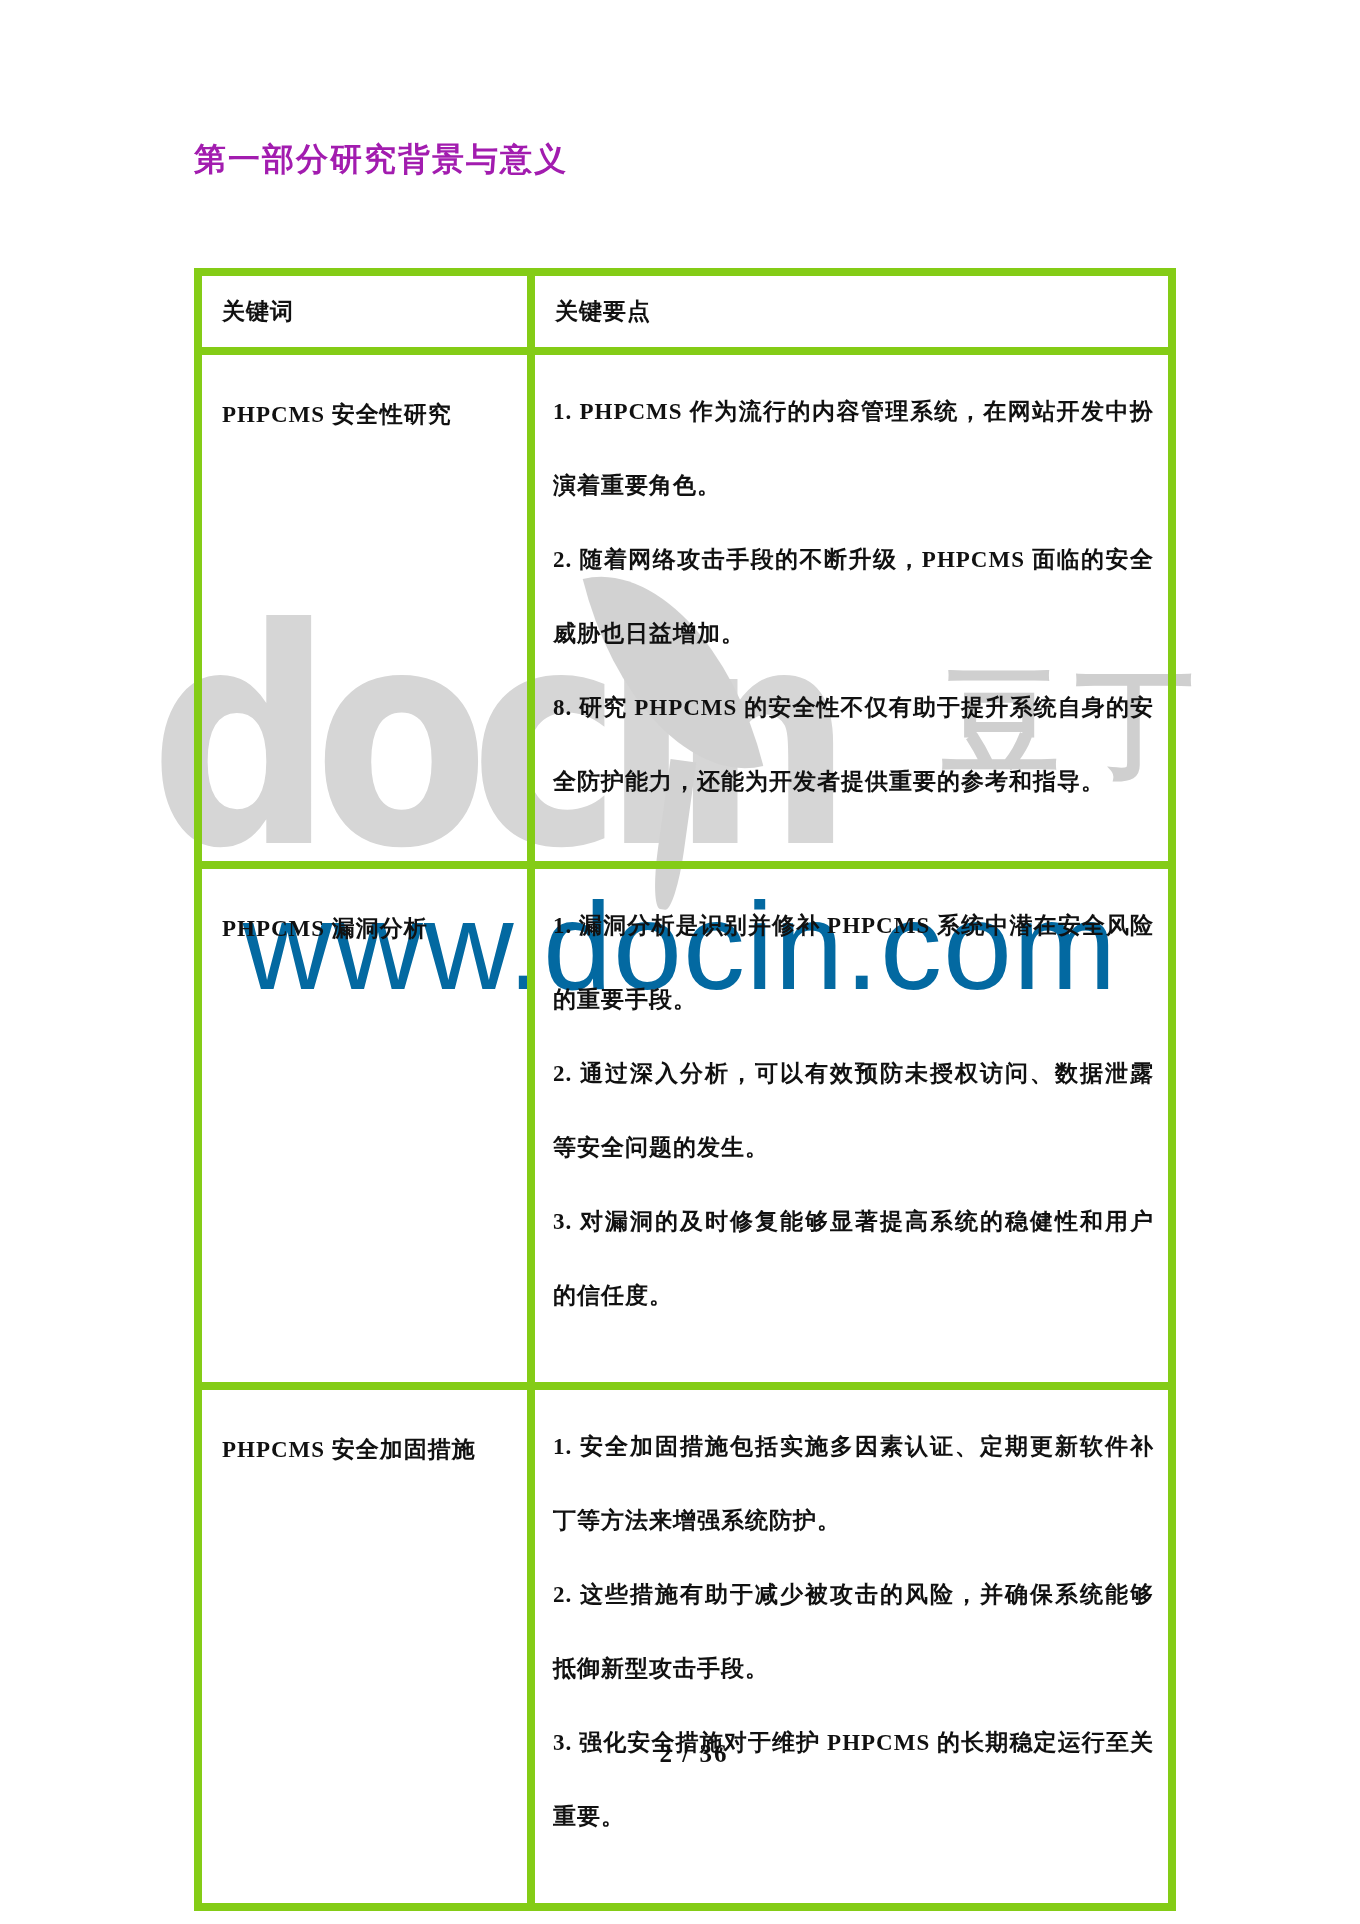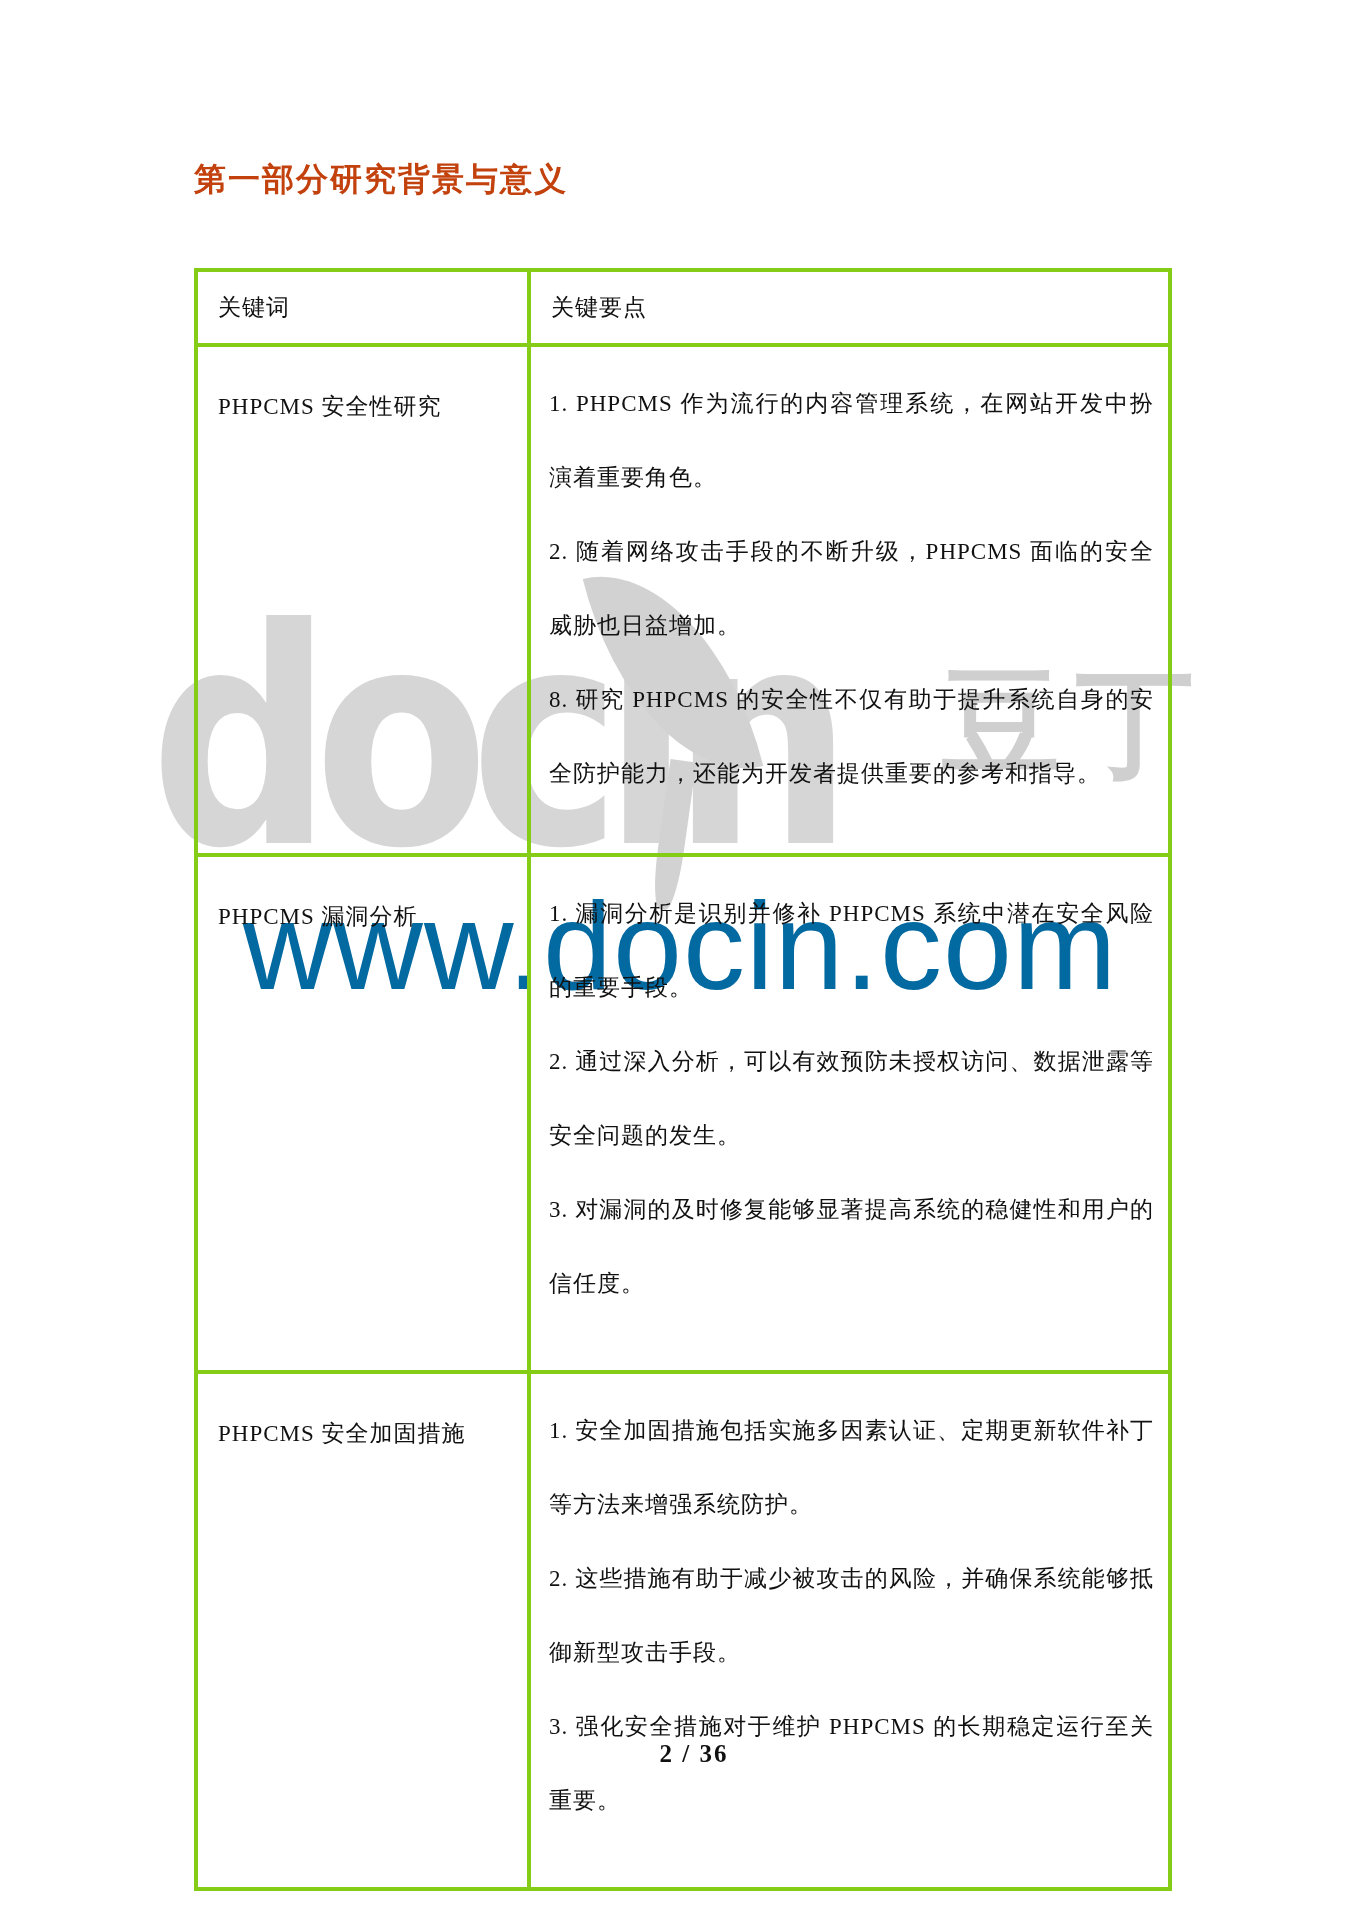--- a/index.html
+++ b/index.html
@@ -32,32 +32,32 @@
   }
   .wm-url{
     left:50%;top:884px;transform:translateX(-50%);
     font-family:Liberation Sans, sans-serif;font-weight:400;
     font-size:124px;line-height:1;letter-spacing:1px;color:#0369a1;
     white-space:nowrap;
   }
   
   .page-title{
     position:absolute;left:194px;top:138px;z-index:2;
-    font-size:32px;font-weight:bold;letter-spacing:2px;color:#c2410c;margin-top:20px;
+    font-size:32px;font-weight:bold;letter-spacing:2px;color:#a21caf;
   }
   table.doc-table{
     position:absolute;left:194px;top:268px;z-index:2;
     width:974px;border-collapse:collapse;table-layout:fixed;
     background:transparent;
   }
   .doc-table col.c1{width:333px;}
   .doc-table col.c2{width:641px;}
   .doc-table th,.doc-table td{
-    border:4px solid #84cc16;background:transparent;
-    font-weight:normal;text-align:left;vertical-align:top;
+    border:8px solid #84cc16;background:transparent;
+    font-weight:bold;text-align:left;vertical-align:top;
   }
   .doc-table th{
     height:71px;vertical-align:middle;
     font-size:23px;padding:0 0 0 20px;letter-spacing:1px;
   }
   .doc-table td{font-size:23px;}
   td.kw-cell{padding:44px 10px 8px 20px;letter-spacing:1px;}
   td.pts-cell{padding:20px 14px 0 18px;}
   td.r1{height:454px;}
   td.r2{height:461px;}

